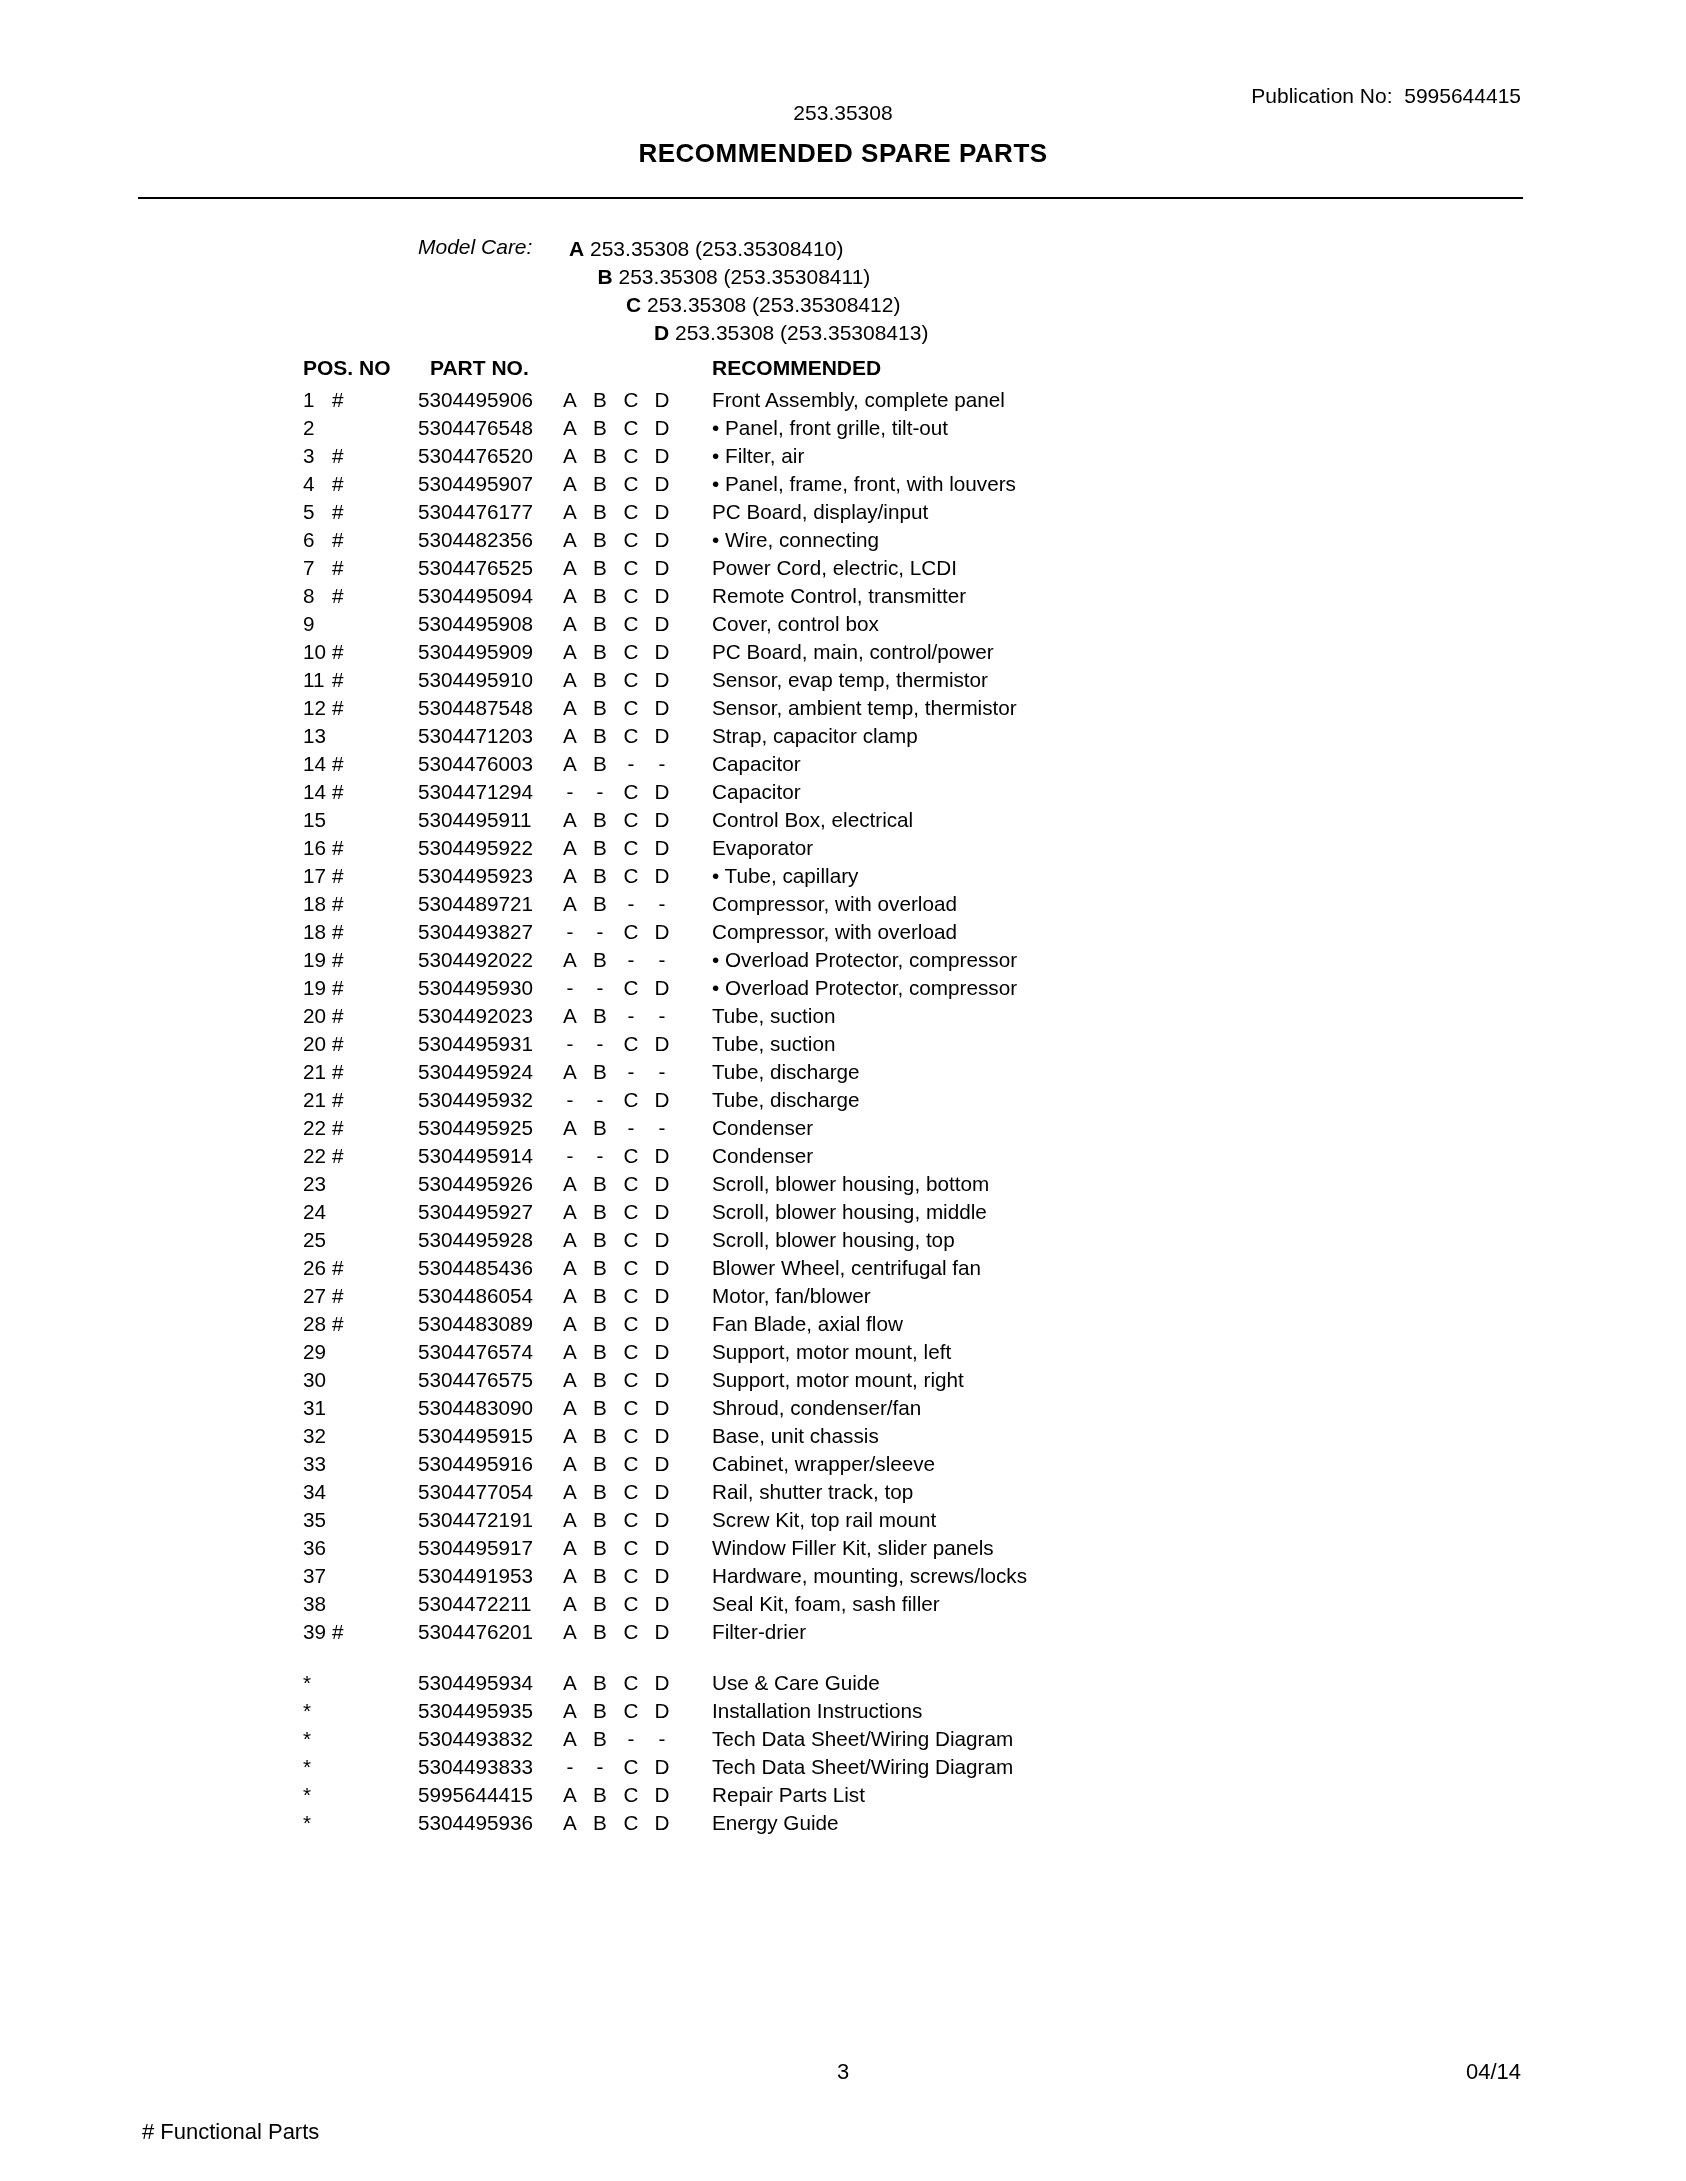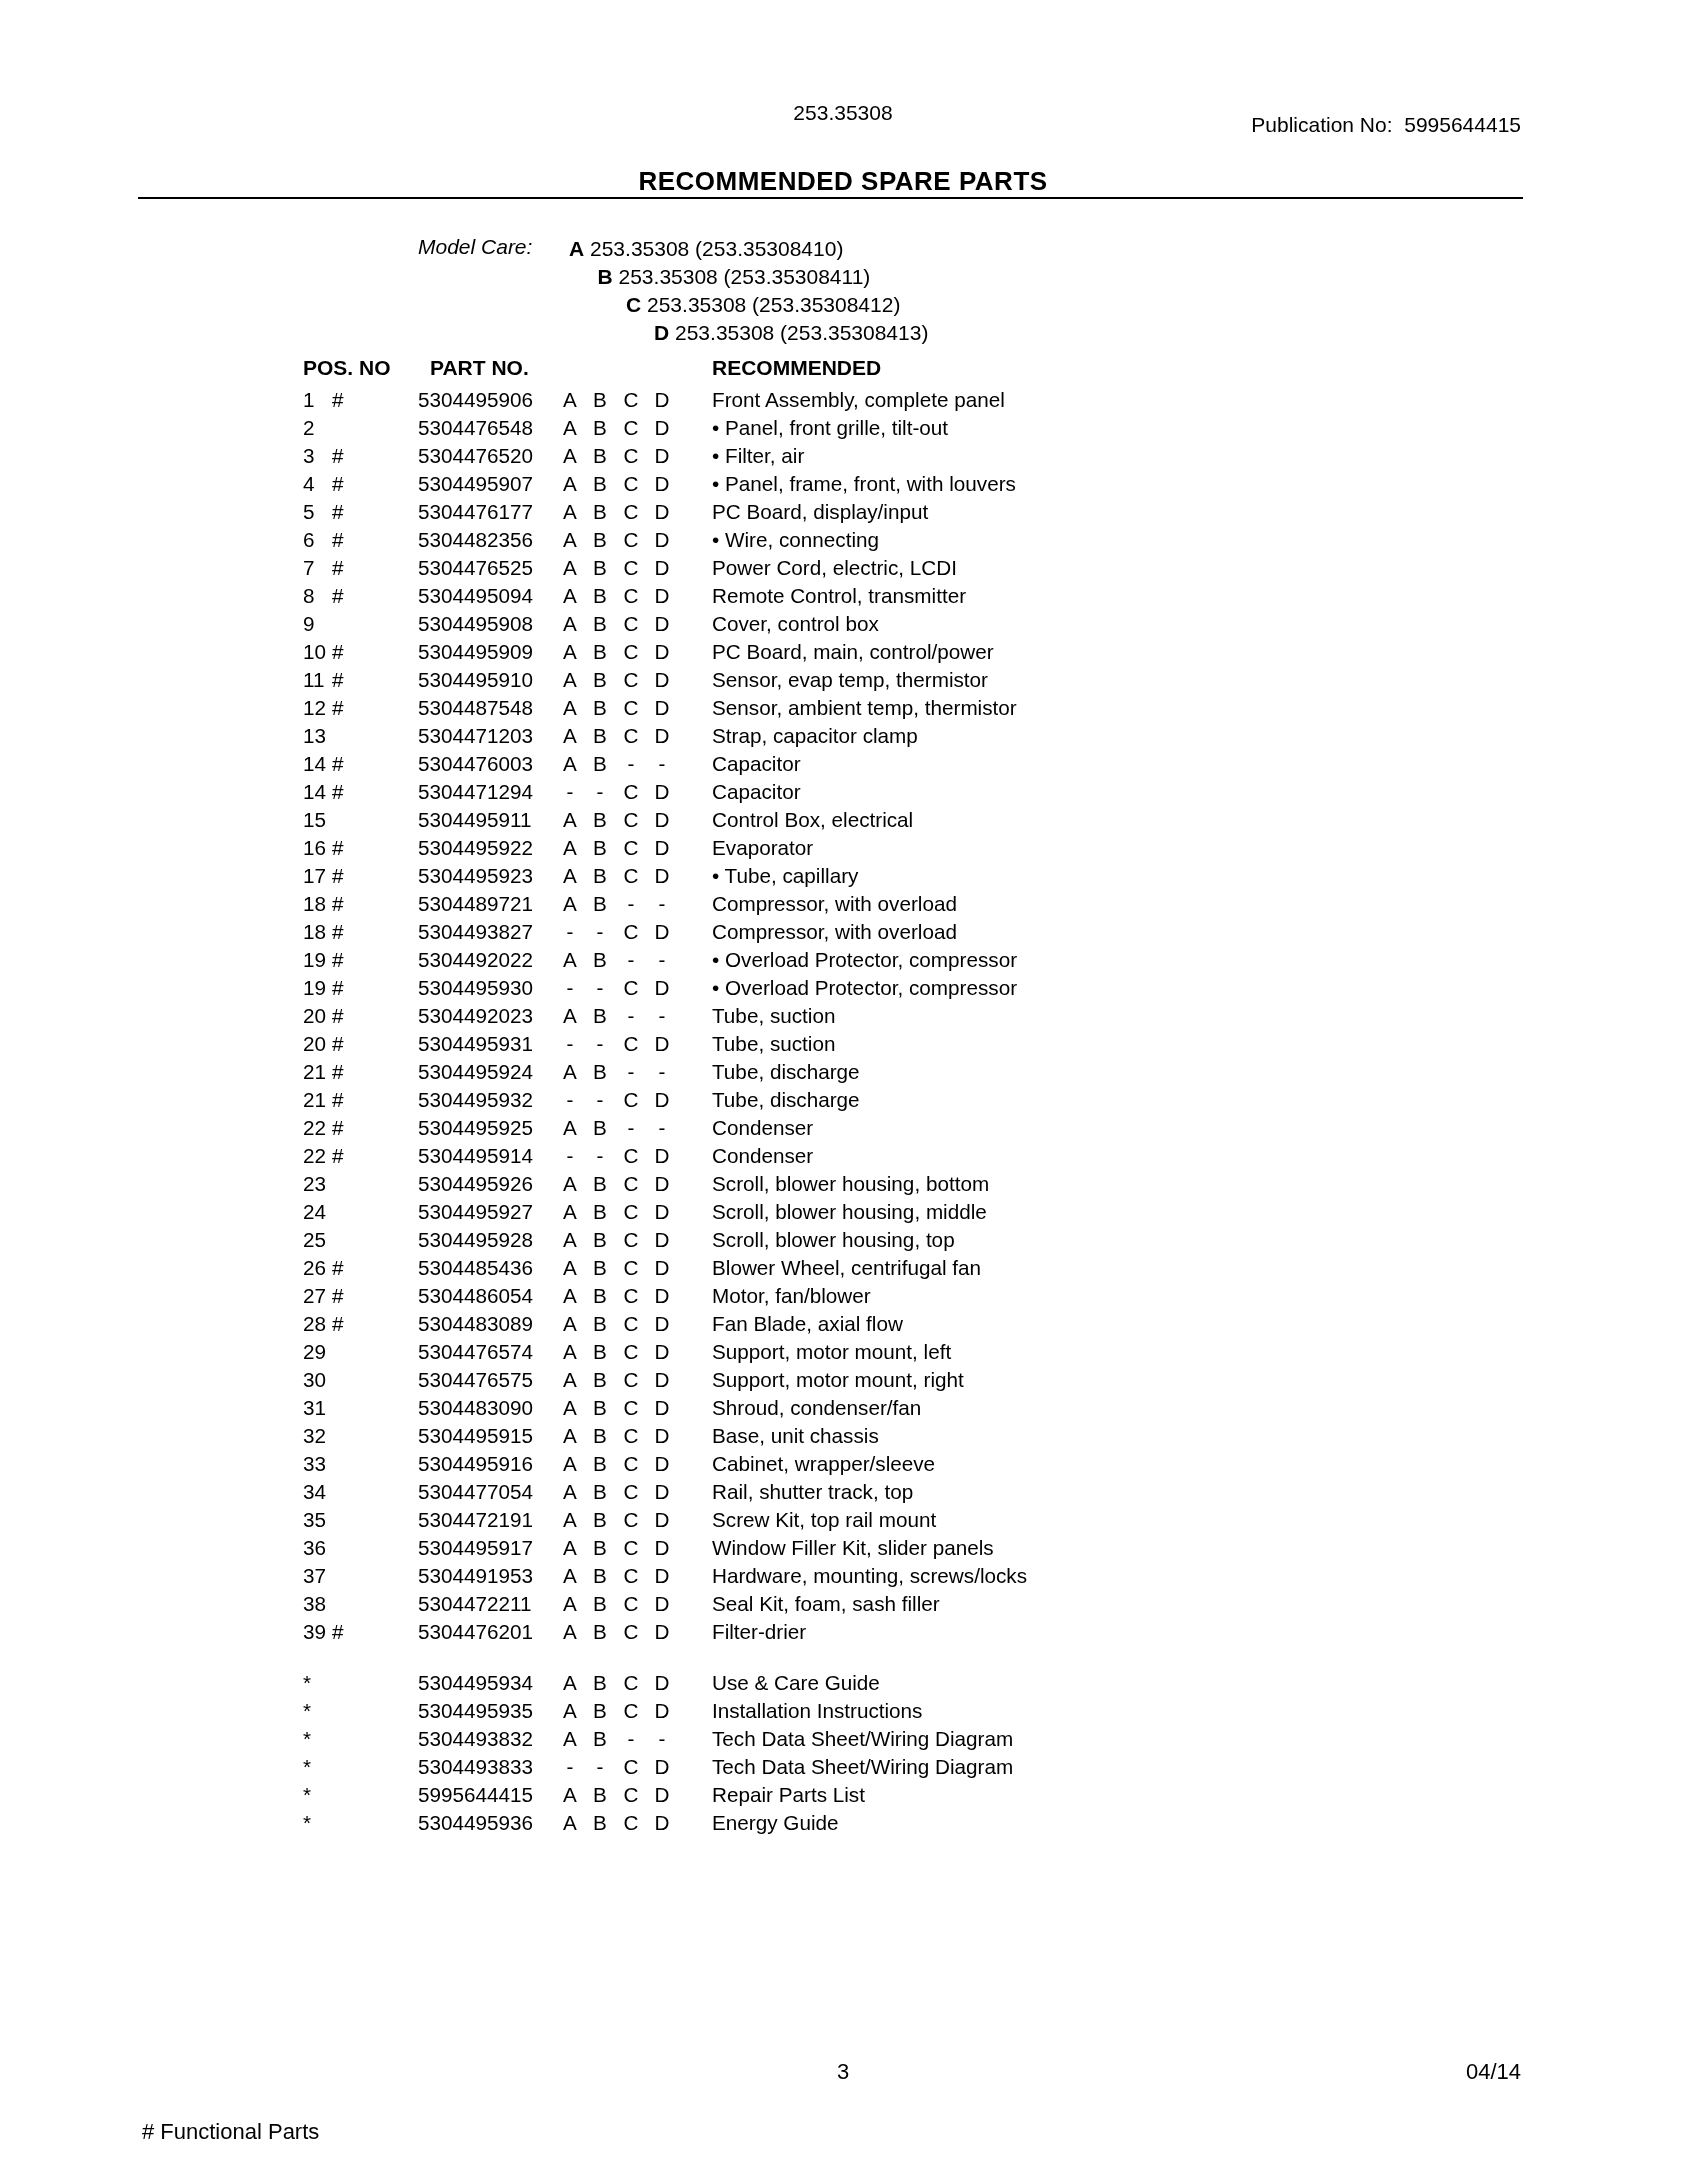--- a/index.html
+++ b/index.html
@@ -15,26 +15,26 @@
     border-radius:19px;
   }
   .tcell, .hdr-cell, span, div { white-space:pre; }
 
   
   .doc-num {
     position:absolute; top:101px; left:0; width:1686px;
     text-align:center; font-size:21px;
   }
   .pub-num {
-    position:absolute; top:113px; right:165px;
+    position:absolute; top:84px; right:165px;
     font-size:21px;
     margin-left:15px;
   }
   .page-title {
-    position:absolute; top:166px; left:0; width:1686px;
+    position:absolute; top:138px; left:0; width:1686px;
     text-align:center; font-size:26px; font-weight:bold; letter-spacing:0.5px;
   }
   .rule {
     position:absolute; top:197px; left:138px; width:1385px; height:1.8px;
     background:#000;
   }
 
   
   .model-index { position:absolute; top:235px; left:0; width:1686px; font-size:21px; }
   .mi-label { position:absolute; left:418px; top:0; font-style:italic; }

